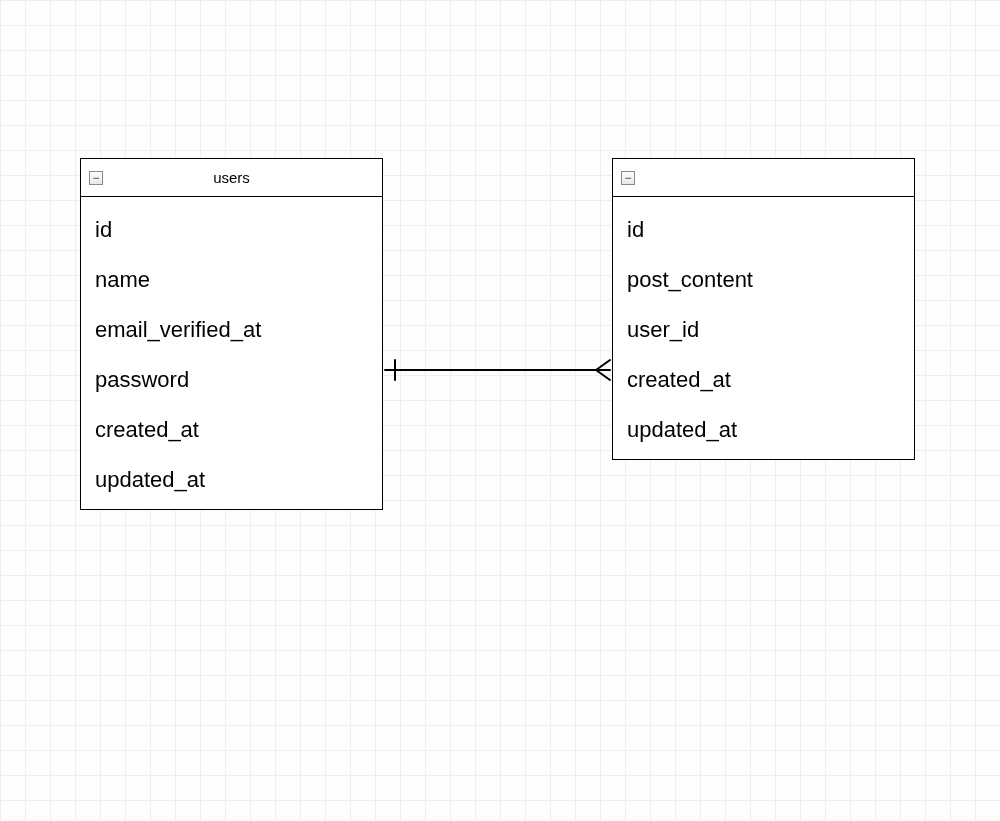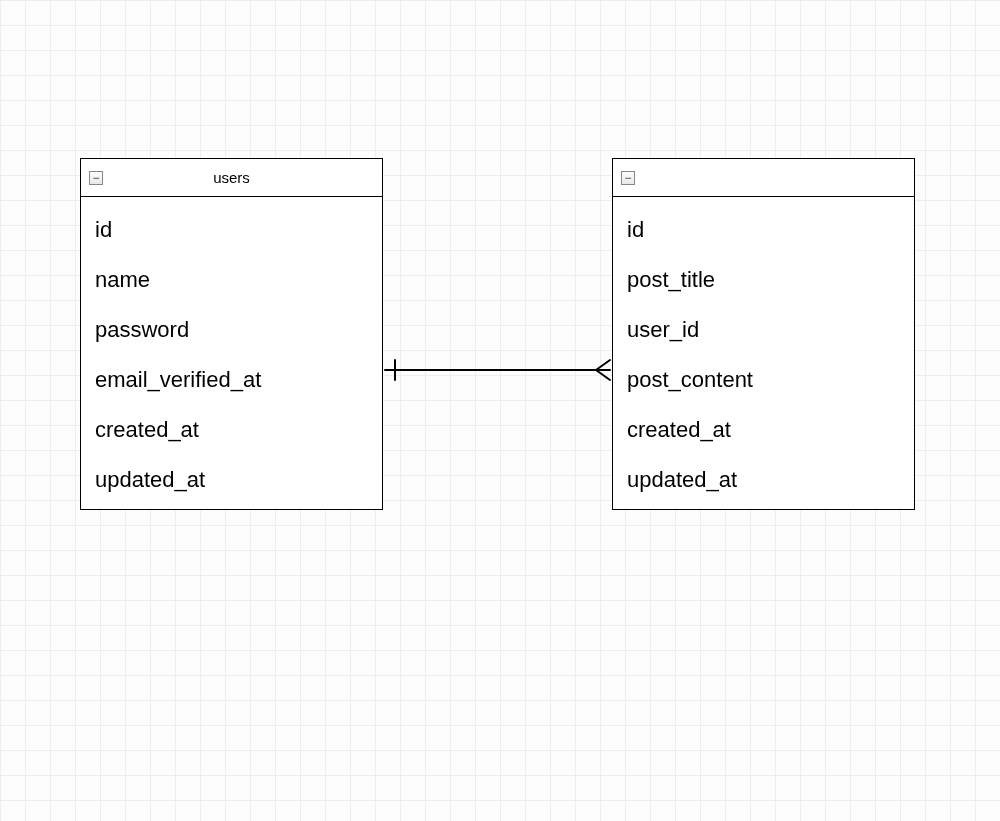--- a/index.html
+++ b/index.html
@@ -75,36 +75,35 @@
 <div class="canvas">
 
   <div class="entity" style="left:80px; top:158px; width:303px;">
     <div class="entity-header">
       <span class="collapse-toggle">−</span>
       <span class="entity-title">users</span>
     </div>
     <div class="entity-body">
       <div class="field">id</div>
       <div class="field">name</div>
+      <div class="field">email_verified_at</div>
       <div class="field">password</div>
-      <div class="field">email_verified_at</div>
       <div class="field">created_at</div>
       <div class="field">updated_at</div>
     </div>
   </div>
 
   <div class="entity" style="left:612px; top:158px; width:303px;">
     <div class="entity-header">
       <span class="collapse-toggle">−</span>
     </div>
     <div class="entity-body">
       <div class="field">id</div>
-      <div class="field">post_title</div>
+      <div class="field">post_content</div>
       <div class="field">user_id</div>
-      <div class="field">post_content</div>
       <div class="field">created_at</div>
       <div class="field">updated_at</div>
     </div>
   </div>
 
   <svg class="connector" style="left:383px; top:350px;" width="229" height="40">
     <g stroke="#000" stroke-width="2" fill="none" stroke-linecap="round">
 
       <line x1="2" y1="20" x2="227" y2="20"></line>
 

